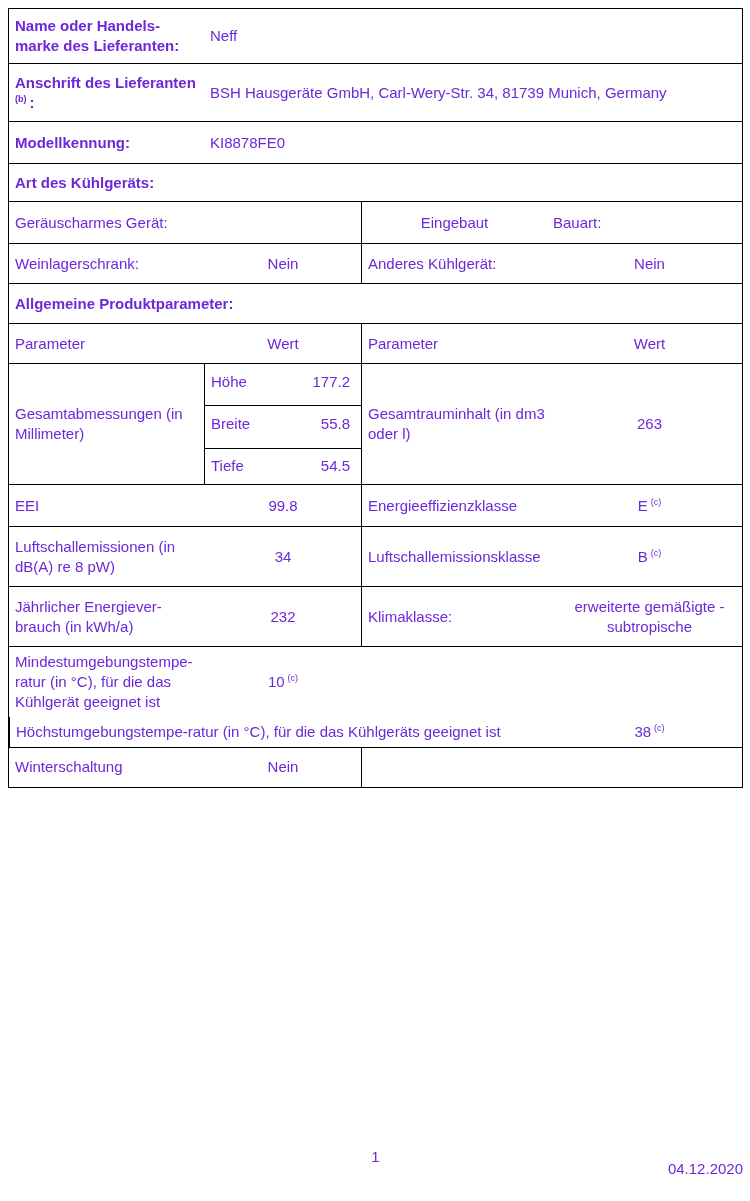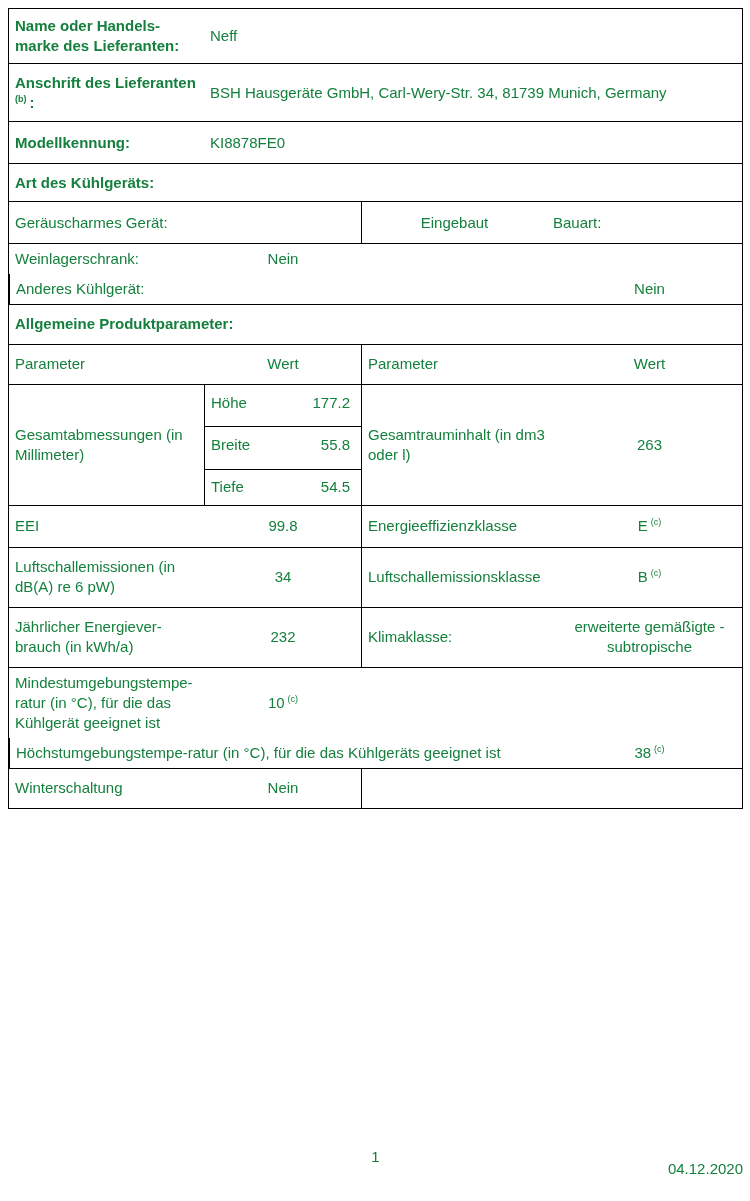--- a/index.html
+++ b/index.html
@@ -5,21 +5,21 @@
   * { margin: 0; padding: 0; box-sizing: border-box; }
   html, body { background: #ffffff; }
   .page {
     position: relative;
     width: 750px;
     height: 1201px;
     background: #ffffff;
     font-family: "Liberation Sans", sans-serif;
     font-size: 15px;
     line-height: 1.33;
-    color: #15803d;
+    color: #6d28d9;
     overflow: hidden;
   }
   .sheet {
     position: absolute;
     left: 8px;
     top: 8px;
     width: 735px;
     border: 1.5px solid #000;
   }
   .row {
@@ -74,21 +74,21 @@
     border-top: 1.5px solid #000;
   }
   .dims-row:first-child { border-top: none; }
 
   
   .r-name   { min-height: 54px; }
   .r-addr   { min-height: 58px; }
   .r-model  { min-height: 42px; }
   .r-type   { min-height: 38px; }
   .r-quiet  { min-height: 42px; }
-  .r-wine   { min-height: 40px; flex-direction: column; }
+  .r-wine   { min-height: 40px; }
   .r-general{ min-height: 40px; }
   .r-param  { min-height: 40px; }
   .r-dims   { min-height: 121px; }
   .r-eei    { min-height: 42px; }
   .r-noise  { min-height: 60px; }
   .r-energy { min-height: 60px; }
   .r-temp   { min-height: 67px; flex-direction: column; }
   .r-winter { min-height: 40px; }
 
   sup.note {
@@ -267,21 +267,21 @@
         </div>
         <div class="cell p-val">
           <div><span>E</span><sup class="note">(c)</sup></div>
         </div>
       </div>
     </div>
 
     <div class="row r-noise">
       <div class="half-left">
         <div class="cell p-lbl">
-          <div>Luftschallemissionen (in dB(A) re 6 pW)</div>
+          <div>Luftschallemissionen (in dB(A) re 8 pW)</div>
         </div>
         <div class="cell p-val">
           <div>34</div>
         </div>
       </div>
       <div class="half-right">
         <div class="cell p-lbl">
           <div>Luftschallemissionsklasse</div>
         </div>
         <div class="cell p-val">

